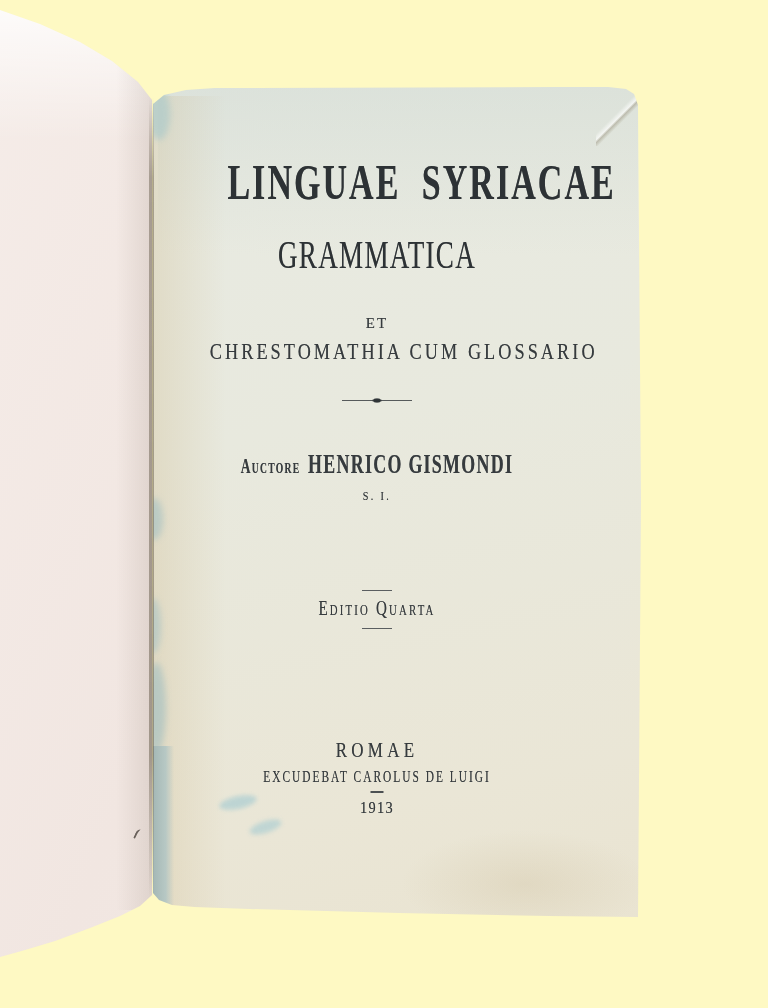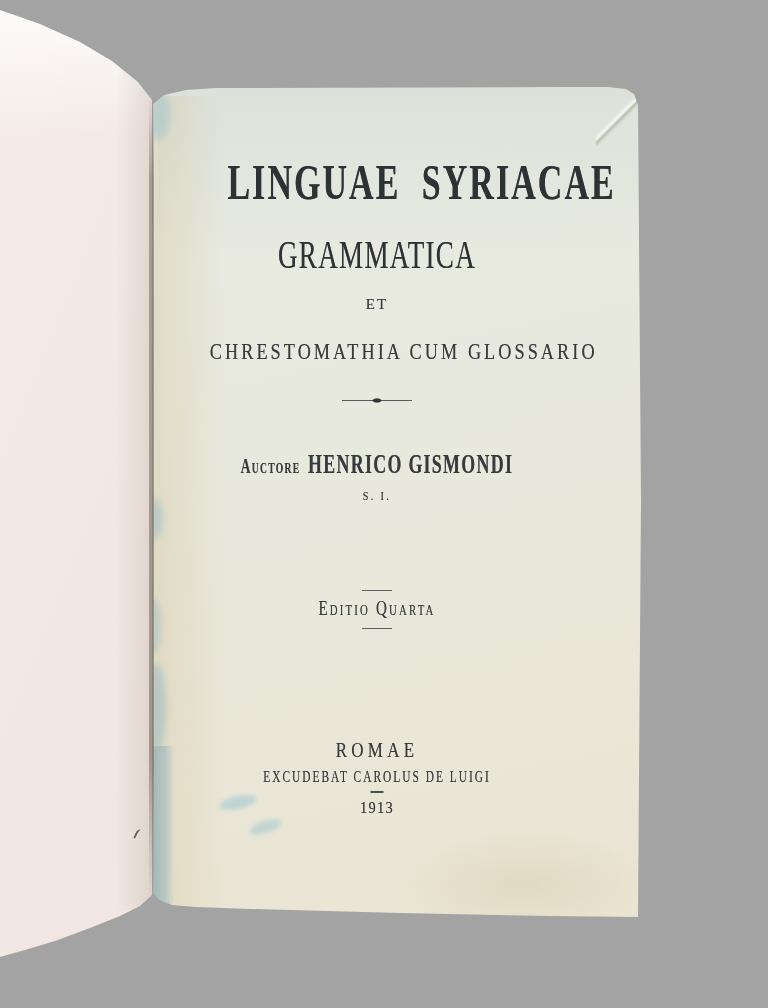--- a/index.html
+++ b/index.html
@@ -1,17 +1,17 @@
 <!DOCTYPE html>
 <html style="--ink: #363b3e; --ink-dark: #2d3235; --left-page: #f1e6e1; --right-page: #e8e9df; --right-page-warm: #e9e2ce; --stain-blue: #aec4c2; --background: #ffffff;"><head>
 <meta charset="utf-8">
 <style>
   html,body{margin:0;padding:0;background:#ffffff;}
   .stage{
-    position:relative;width:768px;height:1008px;background:#a3a3a3;overflow:hidden;
+    position:relative;width:768px;height:1008px;background:#fef9c3;overflow:hidden;
     font-family:"Liberation Serif","DejaVu Serif",serif;
   }
   
   .left-page{
     position:absolute;inset:0;
     clip-path:polygon(0px 10px,40px 24px,80px 42px,112px 61px,138px 82px,152px 100px,
                       152px 895px,140px 906px,120px 916px,90px 928px,55px 941px,25px 950px,0px 957px);
     background:linear-gradient(112deg,#f5ece8 0%,#f1e6e1 38%,#f3eae5 68%,#ecdfd9 100%);
     filter:drop-shadow(0px 2px 3px rgba(160,148,130,0.35));
   }
@@ -54,21 +54,21 @@
   .st-b2{left:249px;top:821px;width:33px;height:12px;background:#b9d3d3;filter:blur(2px);transform:rotate(-18deg);opacity:.85;}
   .crease{position:absolute;left:596px;top:90px;width:48px;height:56px;
     background:linear-gradient(315deg,rgba(0,0,0,0) 44%,rgba(150,143,122,0.45) 49%,rgba(255,255,255,0.65) 52%,rgba(0,0,0,0) 58%);}
   
   .text-block{position:absolute;left:157px;top:0;width:440px;height:1008px;color:var(--ink,#363b3e);}
   .line{position:absolute;left:0;right:0;text-align:center;white-space:nowrap;line-height:1;
         text-shadow:0 0 0.6px rgba(54,59,62,0.55);}
   .l-title      {top:157px;font-size:50px;font-weight:bold;letter-spacing:3px;word-spacing:16px;
                  transform:scaleX(0.68);color:var(--ink-dark,#2d3235);}
   .l-grammatica {top:234px;font-size:41px;letter-spacing:2px;transform:scaleX(0.66);color:var(--ink-dark,#2d3235);}
-  .l-et         {top:297px;font-size:15px;letter-spacing:2px;}
+  .l-et         {top:316px;font-size:15px;letter-spacing:2px;}
   .l-subtitle   {top:339px;font-size:24px;letter-spacing:4px;transform:scaleX(0.76);}
   .ornament     {position:absolute;left:50%;top:398px;width:70px;height:5px;transform:translateX(-50%);}
   .orn-line     {position:absolute;left:0;top:2px;width:100%;height:1px;background:#565a5b;}
   .orn-center   {position:absolute;left:50%;top:0;width:10px;height:5px;transform:translateX(-50%);
                  background:radial-gradient(ellipse at center,#2f3437 0%,#2f3437 45%,rgba(47,52,55,0) 75%);}
   .l-author     {top:450px;font-size:28px;font-weight:bold;letter-spacing:2px;transform:scaleX(0.64);}
   .author-prefix{font-size:21px;font-variant:small-caps;letter-spacing:2px;margin-right:12px;font-weight:bold;}
   .l-si         {top:489px;font-size:13px;letter-spacing:3px;transform:scaleX(0.78);}
   .rule         {position:absolute;left:50%;width:30px;height:1px;background:#5a5e60;transform:translateX(-50%);}
   .rule-a{top:590px;} .rule-b{top:628px;}

